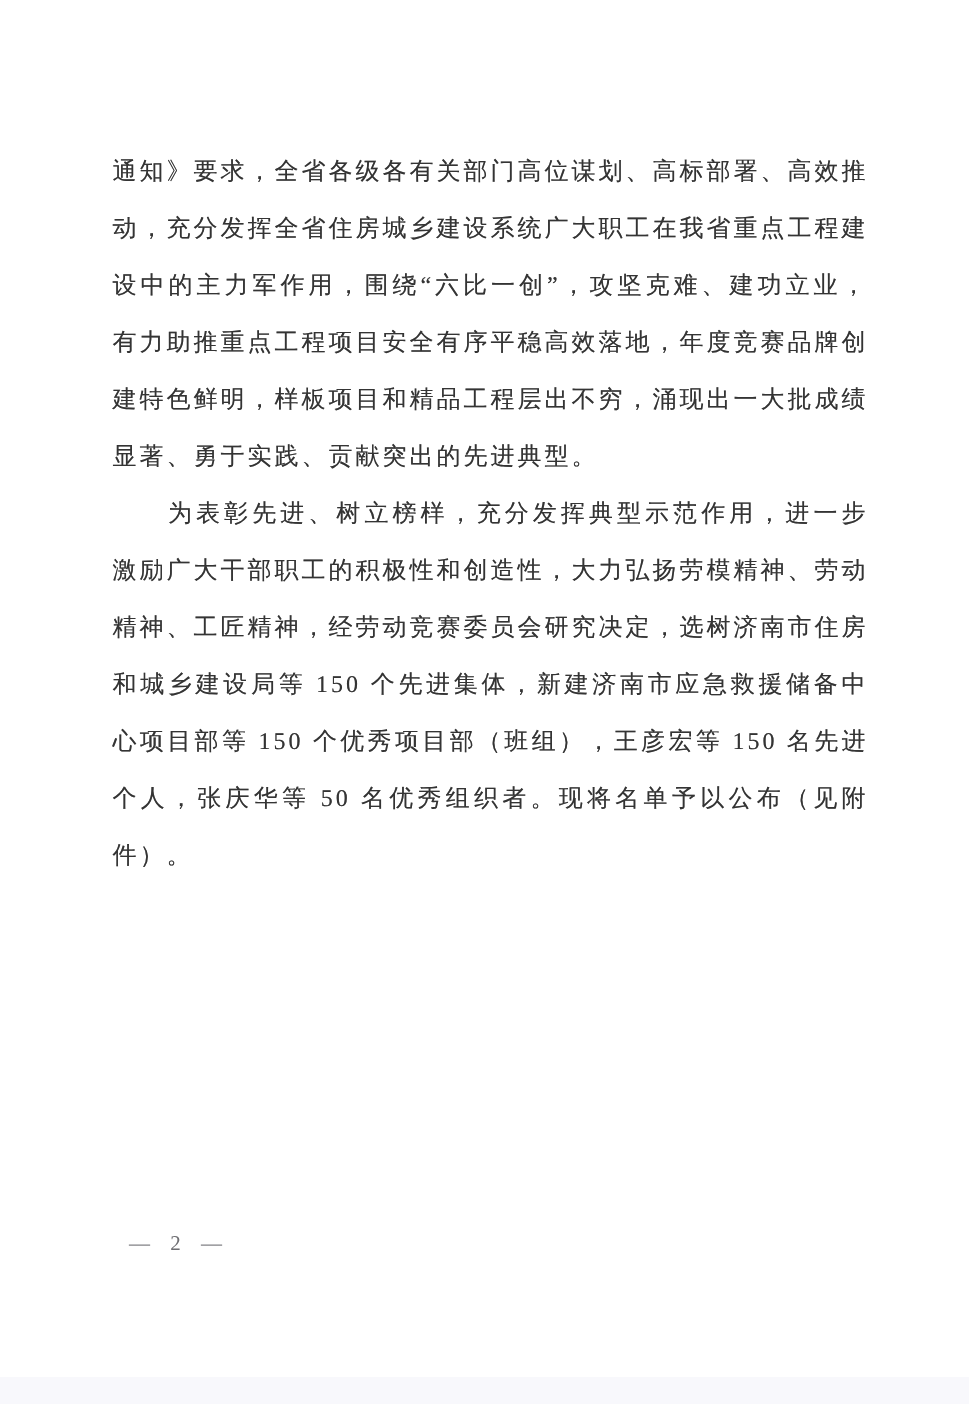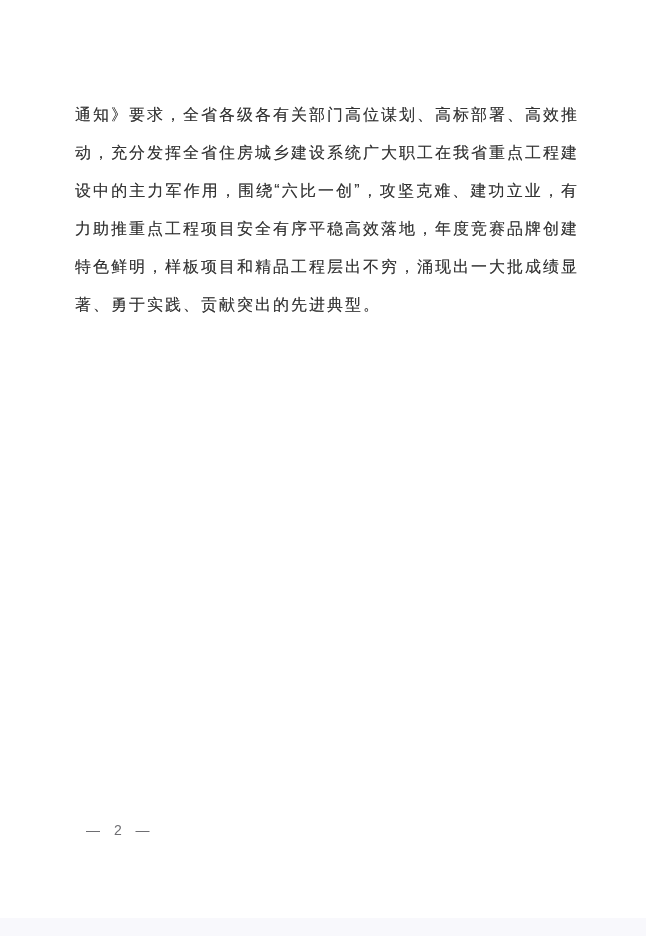--- a/index.html
+++ b/index.html
@@ -6,21 +6,21 @@
     margin: 0;
     padding: 0;
     background: #ffffff;
   }
   .viewport {
     position: relative;
     width: 646px;
     height: 936px;
     background: #ffffff;
     overflow: hidden;
-    font-family: Liberation Sans, sans-serif;
+    font-family: Liberation Serif, serif;
   }
   .page {
     position: absolute;
     left: 0;
     top: 0;
     width: 649px;
     height: 918px;
     background: #ffffff;
   }
   .text-block {
@@ -61,17 +61,18 @@
     background: #f8f8fc;
   }
 </style>
 </head>
 <body>
 
 <div class="viewport">
   <div class="page">
     <div class="text-block">
       <p class="para">通知》要求，全省各级各有关部门高位谋划、高标部署、高效推动，充分发挥全省住房城乡建设系统广大职工在我省重点工程建设中的主力军作用，围绕“六比一创”，攻坚克难、建功立业，有力助推重点工程项目安全有序平稳高效落地，年度竞赛品牌创建特色鲜明，样板项目和精品工程层出不穷，涌现出一大批成绩显著、勇于实践、贡献突出的先进典型。</p>
+      <p class="para indent">为表彰先进、树立榜样，充分发挥典型示范作用，进一步激励广大干部职工的积极性和创造性，大力弘扬劳模精神、劳动精神、工匠精神，经劳动竞赛委员会研究决定，选树济南市住房和城乡建设局等 150 个先进集体，新建济南市应急救援储备中心项目部等 150 个优秀项目部（班组），王彦宏等 150 名先进个人，张庆华等 50 名优秀组织者。现将名单予以公布（见附件）。</p>
     </div>
     <div class="page-number">— 2 —</div>
   </div>
   <div class="bottom-band"></div>
 </div>
 
 </body></html>

